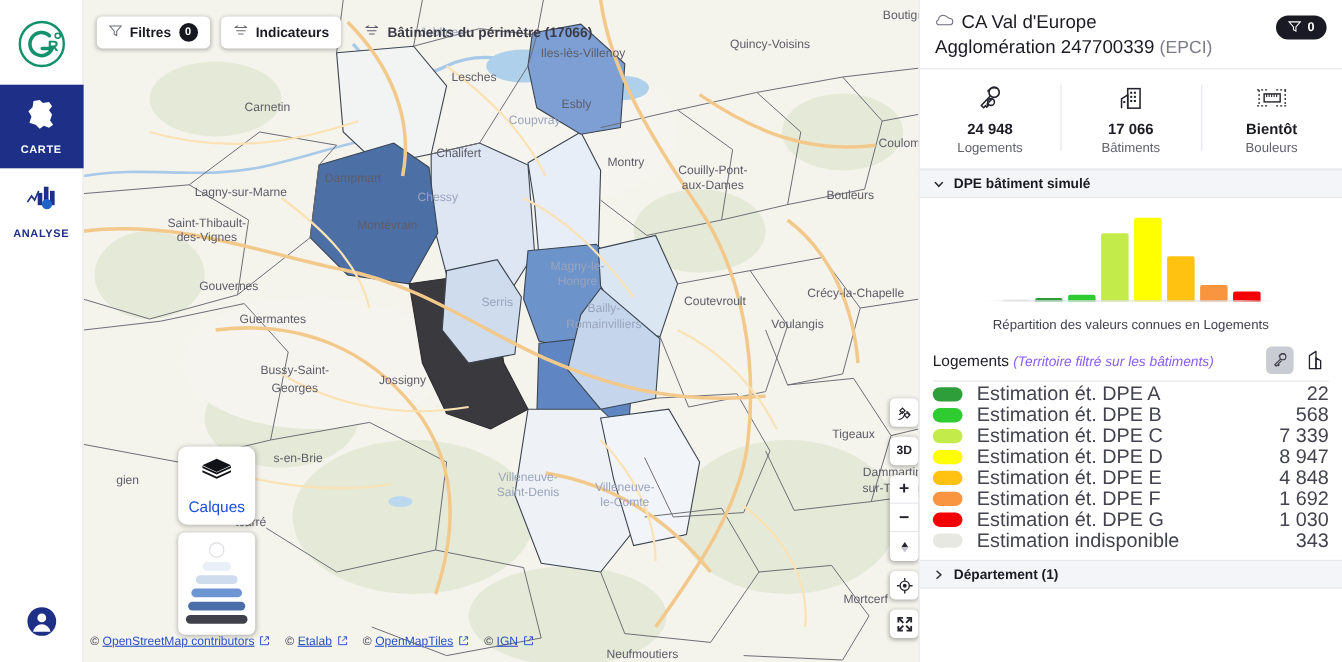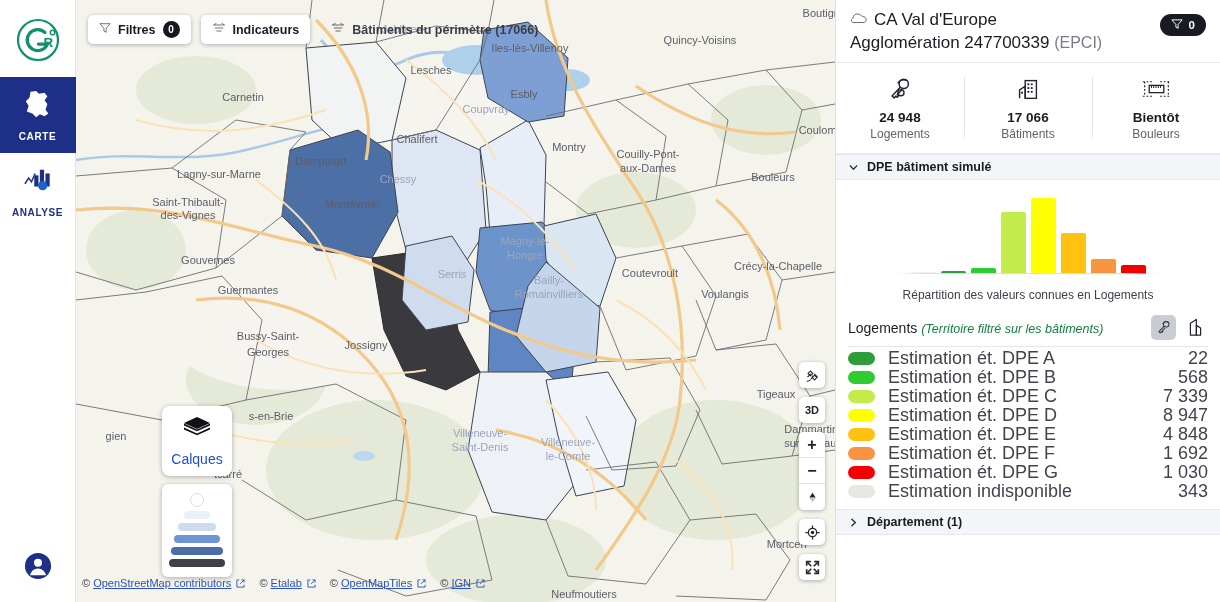--- a/index.html
+++ b/index.html
@@ -74,21 +74,21 @@
     position: absolute; left: 86px; top: 484px; z-index: 12;
     background: #fff; border-radius: 6px;
     box-shadow: 0 1px 5px rgba(0,0,0,.3);
     width: 70px; padding: 9px 8px 10px;
     display: flex; flex-direction: column; align-items: center; gap: 4px;
   }
   .ramp-bar { height: 8px; border-radius: 5px; }
 
   
   #map-controls {
-    position: absolute; right: 10px; top: 362px; z-index: 12;
+    position: absolute; right: 0; top: 362px; z-index: 12;
     display: flex; flex-direction: column; align-items: center; gap: 9px;
   }
   .ctrl {
     width: 26px; height: 26px; background:#fff; border-radius:5px;
     box-shadow: 0 1px 4px rgba(0,0,0,.3);
     display:flex; align-items:center; justify-content:center;
     cursor:pointer; font-size: 11px; font-weight:bold; color:#22222c;
   }
   .ctrl-group { background:#fff; border-radius:5px; box-shadow:0 1px 4px rgba(0,0,0,.3); overflow:hidden; }
   .ctrl-group .ctrl { box-shadow:none; border-radius:0; border-bottom:1px solid #e2e2e6; }
@@ -159,21 +159,21 @@
   .cbar { width: 25px; border-radius: 2px 2px 0 0; }
   #chart-caption {
     text-align:center; font-size: 12px; color:#3f3f4c; margin-top: 14px;
   }
 
   
   #log-row {
     display:flex; align-items:center; margin-top: 13px; padding-bottom: 6px;
   }
   #log-label { font-size: 14px; color:#1b1b24; }
-  #log-label i { font-size: 12.5px; color:#15803d; }
+  #log-label i { font-size: 12.5px; color:#8b5cf6; }
   #log-actions { margin-left:auto; display:flex; gap: 7px; align-items:center; }
   .act-btn {
     width: 25px; height: 25px; border-radius: 5px;
     display:flex; align-items:center; justify-content:center; cursor:pointer;
   }
   .act-btn.on { background:#c9ccd2; }
 
   
   #legend { border-top: 1px solid #e6e6ec; padding-top: 2px; }
   .leg-row {

